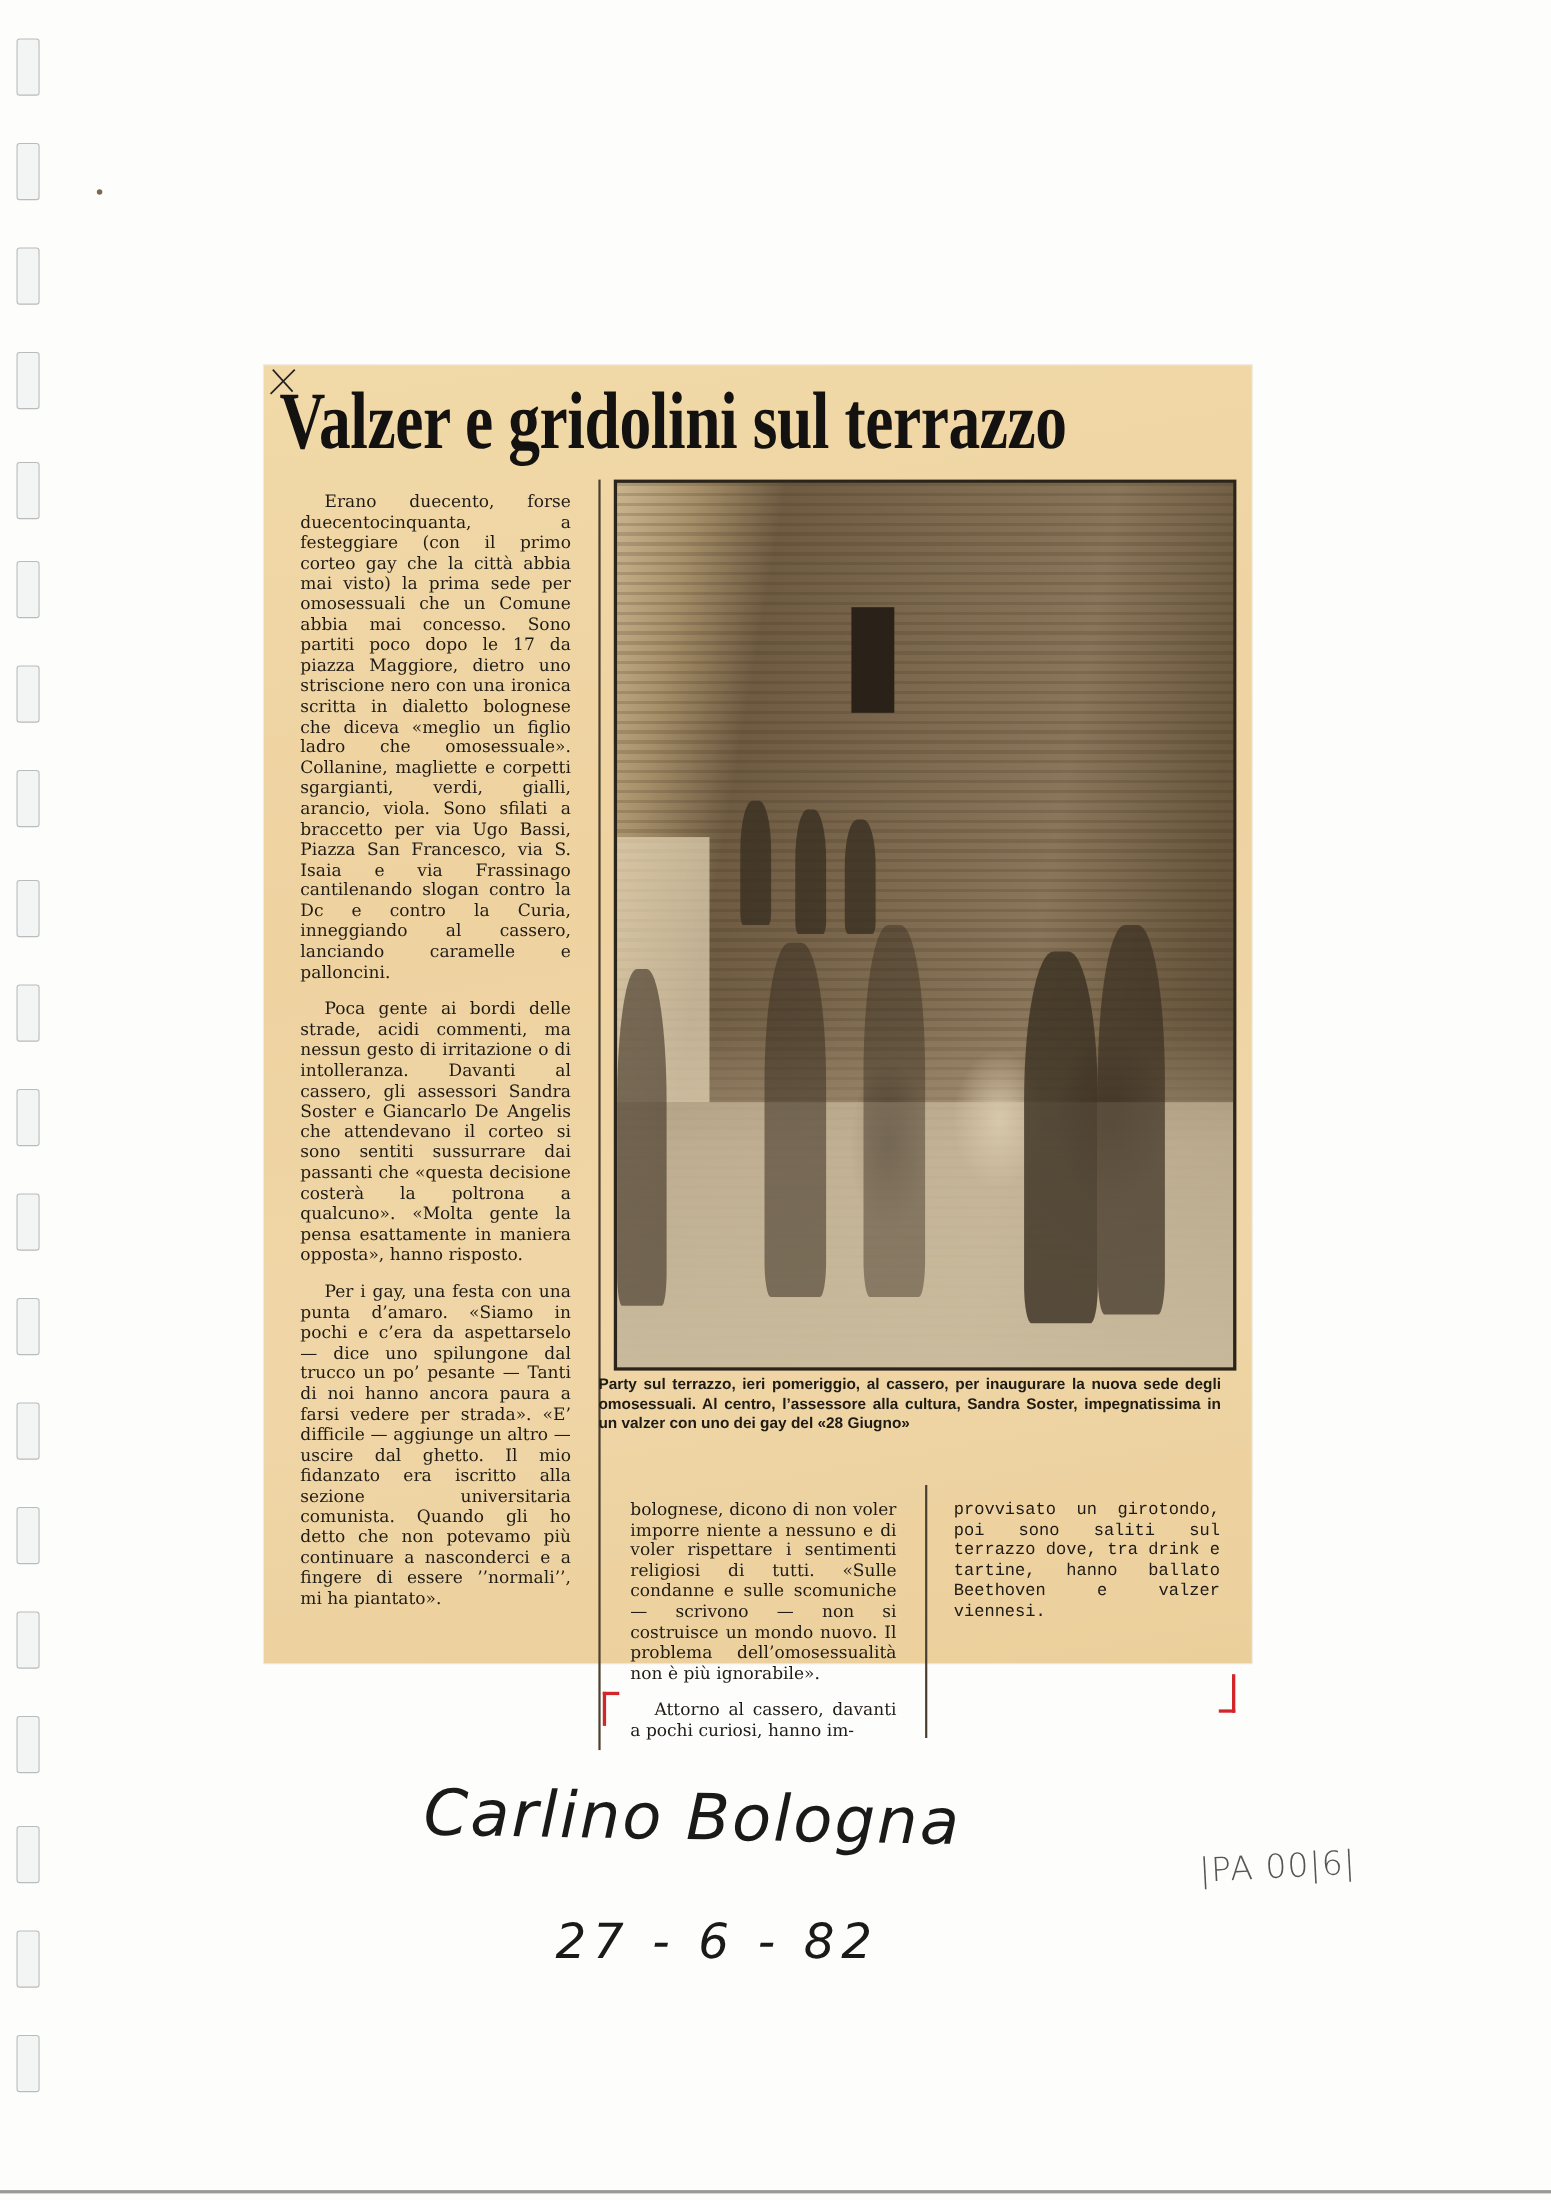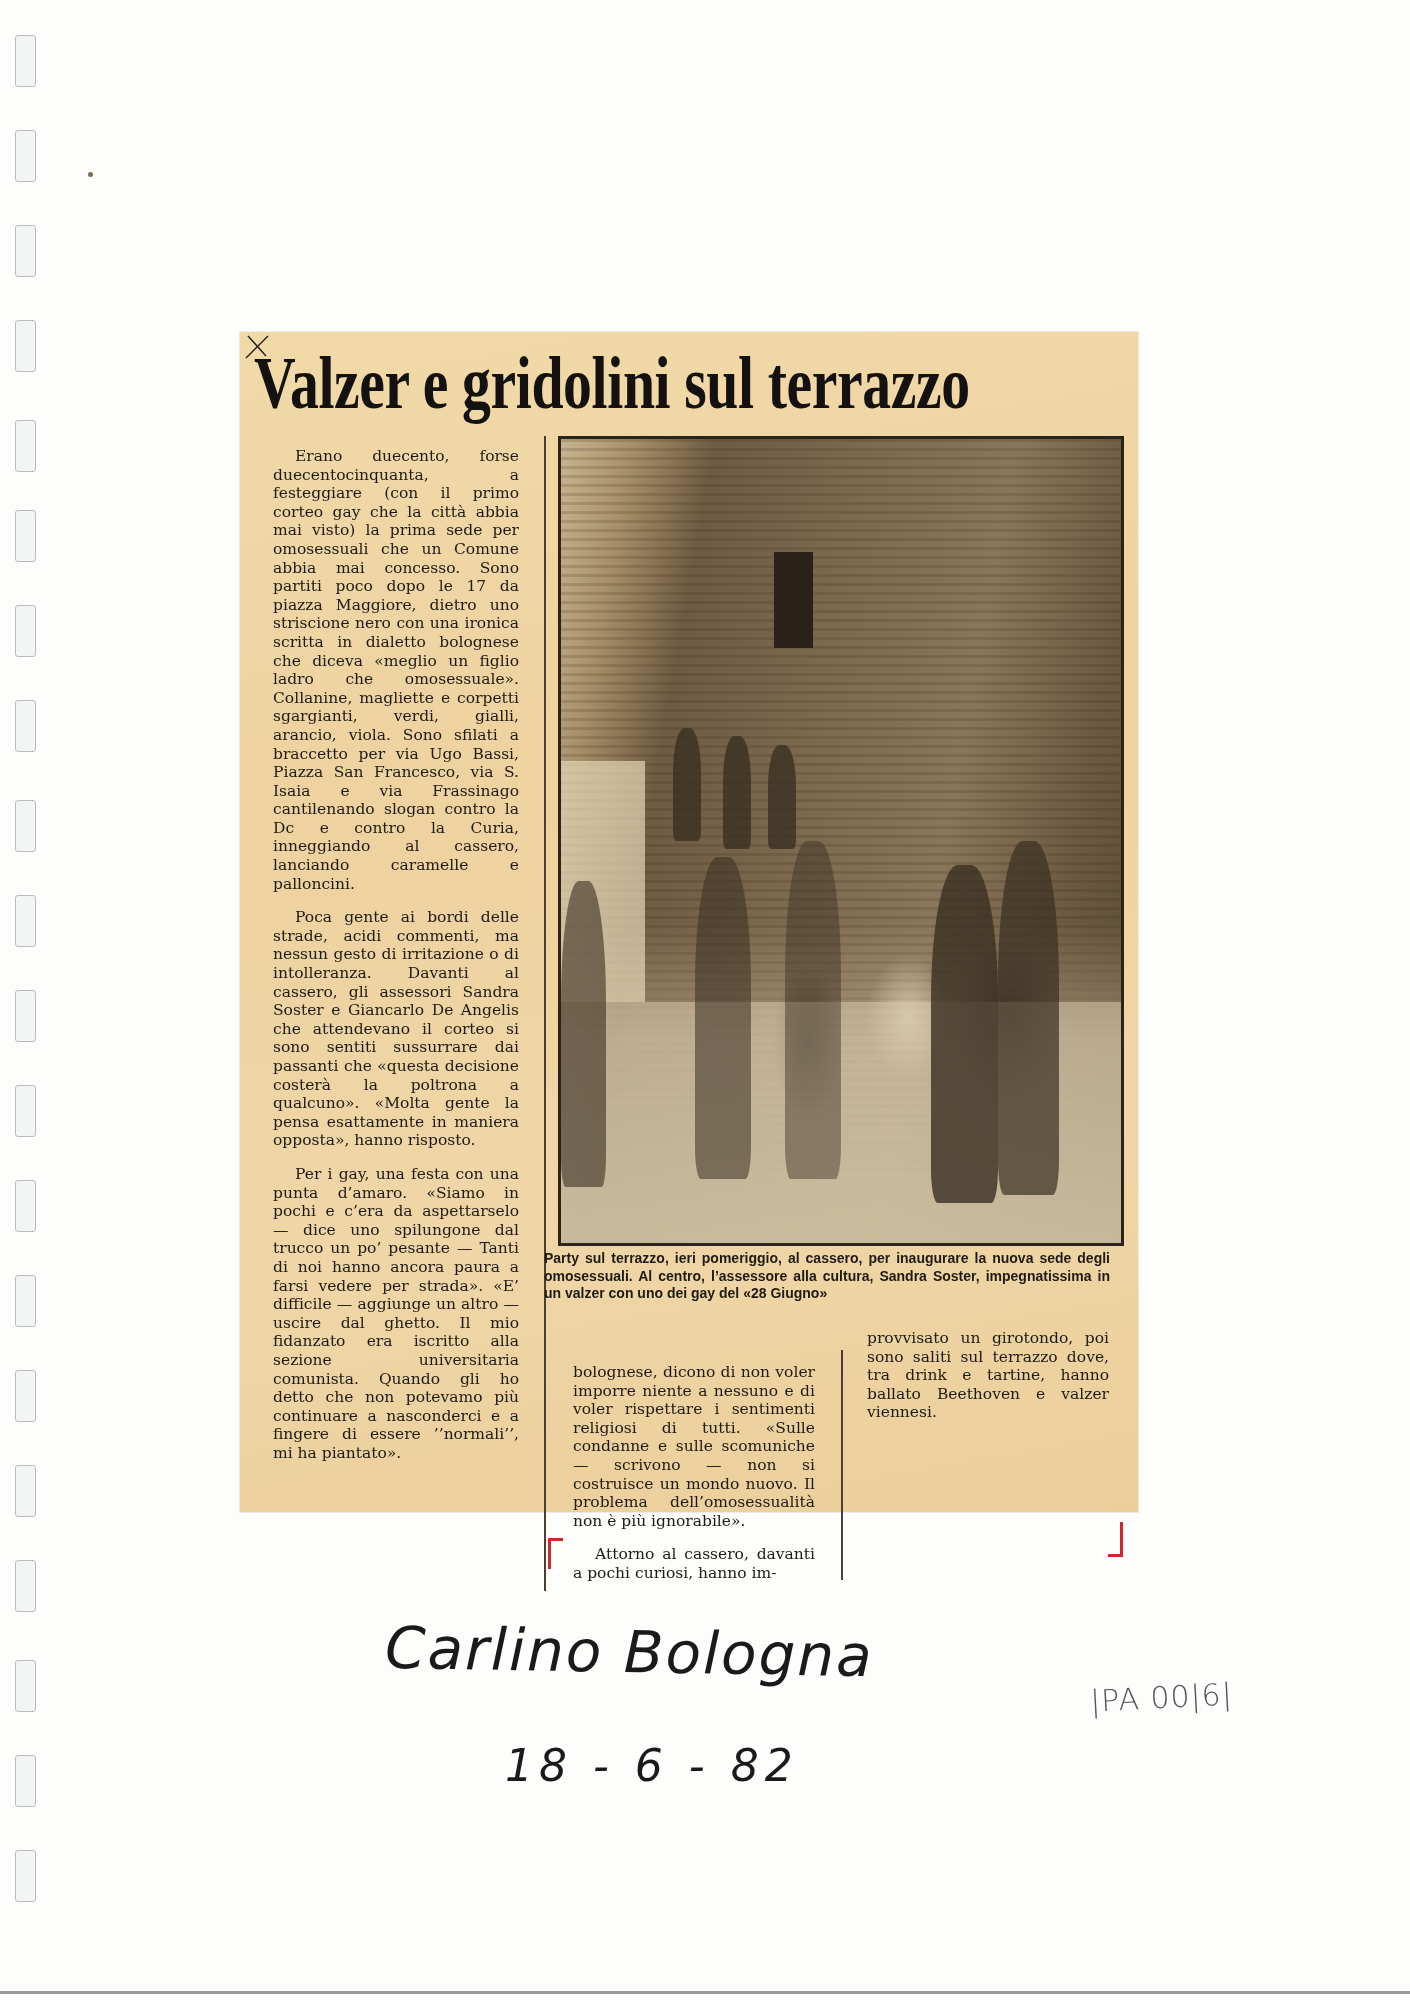--- a/index.html
+++ b/index.html
@@ -53,21 +53,21 @@
   .photo .sky { position:absolute; left:0; top:40%; width:15%; height:30%; background:#e6d6b6; opacity:0.7; }
   .photo .door { position:absolute; left:38%; top:14%; width:7%; height:12%; background:#2a2218; }
   .photo .ground { position:absolute; left:0; bottom:0; width:100%; height:30%; background:linear-gradient(180deg,rgba(220,205,175,0.5),rgba(210,195,165,0.8)); }
   .photo .figure { position:absolute; border-radius:40% 40% 10% 10%; background:#3a2f22; opacity:0.8; }
   .caption {
     position:absolute; left:304px; top:918px; width:566px;
     font-family:Liberation Sans, sans-serif; font-weight:bold;
     font-size:14px; line-height:17.5px; color:#1e1a14; text-align:justify;
   }
   .col-2 { left:318px; top:1016px; width:272px; }
-  .col-3 { left:612px; top:982px; width:272px; }
+  .col-3 { left:612px; top:1016px; width:272px;font-family:Liberation Mono, monospace; }
   .red-bracket { position:absolute; border-color:#d2262b; border-style:solid; }
   .hand {
     position:absolute; font-family:"DejaVu Sans", sans-serif; color:#1a1a1a;
     font-weight:300; font-style:italic;
   }
   .hand-source { left:385px; top:1618px; font-size:58px; letter-spacing:2px; transform:rotate(1deg); }
   .hand-date { left:505px; top:1740px; font-size:44px; letter-spacing:6px; }
   .hand-code { left:1090px; top:1680px; font-size:30px; font-style:normal; color:#555; letter-spacing:1px; transform:rotate(-3deg); }
 </style>
 </head>
@@ -136,14 +136,14 @@
   <div class="col-rule" style="left:601px;top:1018px;height:230px;"></div>
   <div class="col col-3">
     <p class="noindent">provvisato un girotondo, poi sono saliti sul terrazzo dove, tra drink e tartine, hanno ballato Beethoven e valzer viennesi.</p>
   </div>
 
   <div class="red-bracket" style="left:308px;top:1206px;width:12px;height:28px;border-width:3px 0 0 3px;"></div>
   <div class="red-bracket" style="left:868px;top:1190px;width:12px;height:32px;border-width:0 3px 3px 0;"></div>
 </div>
 
 <div class="hand hand-source">Carlino Bologna</div>
-<div class="hand hand-date">18 - 6 - 82</div>
+<div class="hand hand-date">27 - 6 - 82</div>
 <div class="hand hand-code">|PA 00|6|</div>
 
 </body></html>

